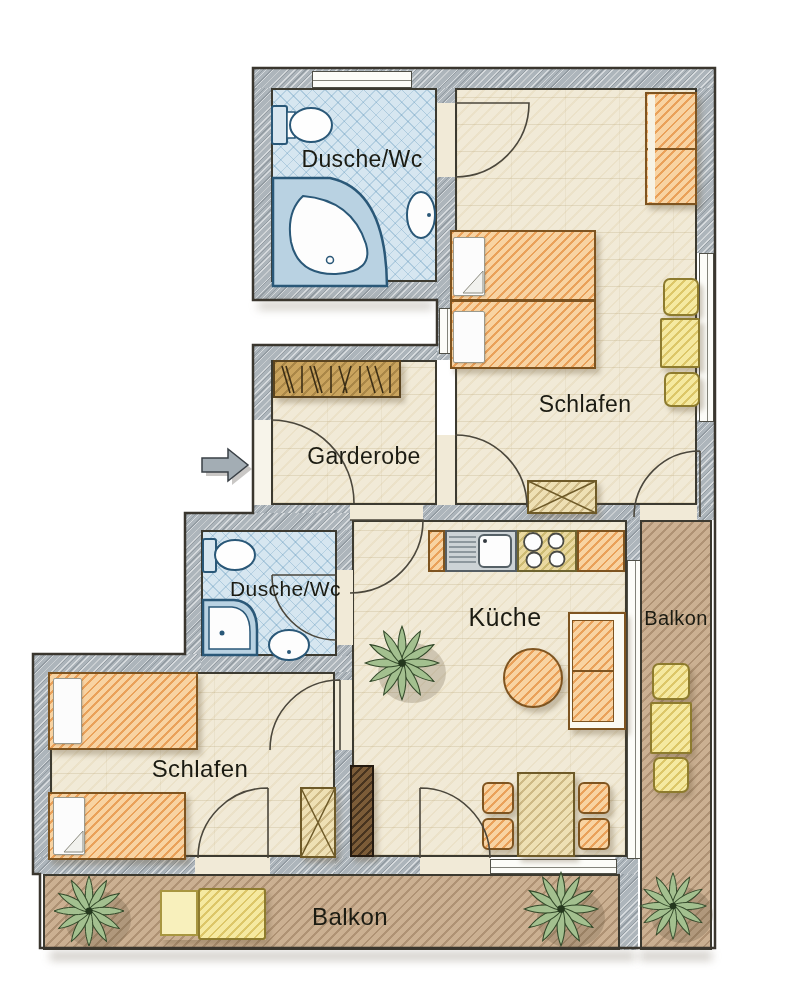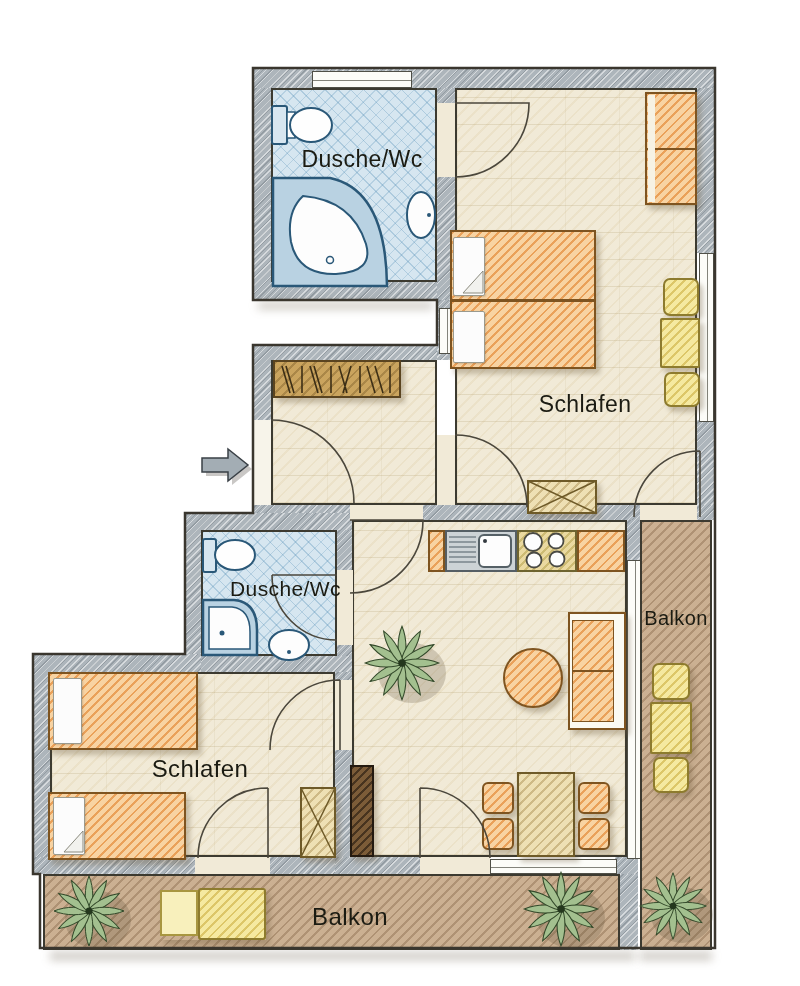--- a/index.html
+++ b/index.html
@@ -270,18 +270,20 @@
     <g>
       <ellipse cx="682" cy="915" rx="31" ry="28" fill="rgba(80,70,45,0.22)"></ellipse>
       <g transform="translate(673,906) scale(0.95)">
           <use href="#plant"></use>
         </g>
     </g>
   </svg>
 
   <div class="room-label" style="left:278px;top:146px;width:168px;">Dusche/Wc</div>
   <div class="room-label" style="left:518px;top:391px;width:134px;">Schlafen</div>
+  <div class="room-label" style="left:278px;top:443px;width:172px;">Garderobe</div>
   <div class="room-label" style="left:208px;top:577px;width:155px;font-size:21px;">Dusche/Wc</div>
+  <div class="room-label" style="left:438px;top:603px;width:134px;font-size:25px;">Küche</div>
   <div class="room-label" style="left:638px;top:607px;width:76px;font-size:20px;">Balkon</div>
   <div class="room-label" style="left:128px;top:755px;width:144px;font-size:24px;">Schlafen</div>
   <div class="room-label" style="left:278px;top:903px;width:144px;font-size:24px;">Balkon</div>
 
 </div>
 
 </body></html>

